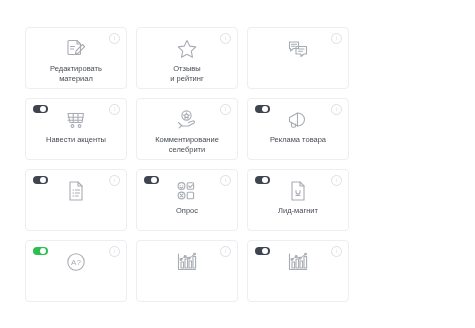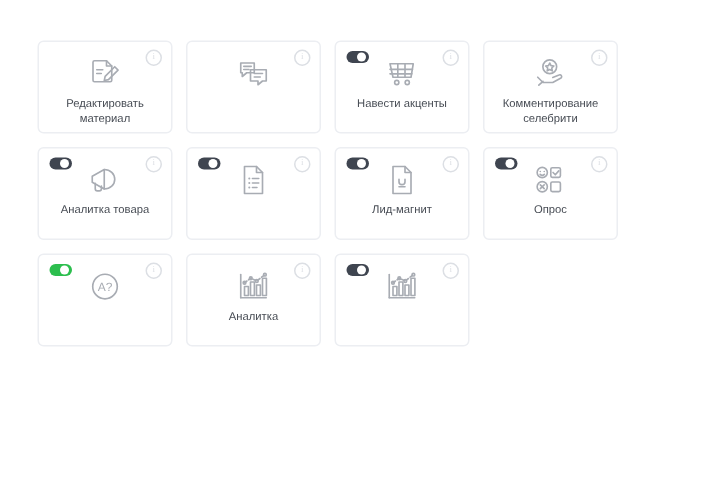--- a/index.html
+++ b/index.html
@@ -18,21 +18,21 @@
     left: 25px;
     top: 27px;
     width: 425px;
     display: flex;
     flex-wrap: wrap;
     gap: 9px 9px;
   }
   .card {
     position: relative;
     box-sizing: border-box;
-    width: 90px;
+    width: 102px;
     height: 62px;
     background: #ffffff;
     border: 1px solid #eceef2;
     border-radius: 4px;
     display: flex;
     flex-direction: column;
     align-items: center;
     justify-content: flex-start;
     padding-top: 5px;
   }
@@ -105,20 +105,30 @@
     <path d="M19.5 8.5l2.2 2.2-6.4 6.4-2.8.6.6-2.8z"></path>
   </svg>
       </div>
       <div class="label">Редактировать
 материал</div>
     </div>
     <div class="card">
       <div class="info-icon">i</div>
       <div class="icon-wrap">
         <svg width="26" height="26" viewBox="0 0 26 26" fill="none" stroke="#a8acb3" stroke-width="1.1" stroke-linecap="round" stroke-linejoin="round">
+    <path d="M13 4.5l2.7 5.6 6.1.8-4.5 4.3 1.2 6.1-5.5-3-5.5 3 1.2-6.1-4.5-4.3 6.1-.8z"></path>
+  </svg>
+      </div>
+      <div class="label">Отзывы
+и рейтинг</div>
+    </div>
+    <div class="card">
+      <div class="info-icon">i</div>
+      <div class="icon-wrap">
+        <svg width="26" height="26" viewBox="0 0 26 26" fill="none" stroke="#a8acb3" stroke-width="1.1" stroke-linecap="round" stroke-linejoin="round">
     <path d="M4.5 6h9v6.5h-5L5.5 15v-2.5h-1z"></path>
     <path d="M6.5 8.2h5M6.5 10.3h3.5"></path>
     <path d="M11 10.5h10.5V18h-2.5l-3 2.5V18H11z"></path>
     <path d="M13.5 13h5.5M13.5 15.3h4"></path>
   </svg>
       </div>
     </div>
     <div class="card">
       <div class="toggle">
         <div class="knob"></div>
@@ -153,71 +163,71 @@
         <div class="knob"></div>
       </div>
       <div class="info-icon">i</div>
       <div class="icon-wrap">
         <svg width="26" height="26" viewBox="0 0 26 26" fill="none" stroke="#a8acb3" stroke-width="1.1" stroke-linecap="round" stroke-linejoin="round">
     <path d="M4.5 10.5l8-4.5v13l-8-4.5z"></path>
     <path d="M12.5 6c4 0 7 2.8 7 6.5s-3 6.5-7 6.5"></path>
     <path d="M6.5 15.2v3.6a1.4 1.4 0 0 0 1.4 1.4h1.3a1.4 1.4 0 0 0 1.4-1.4V17"></path>
   </svg>
       </div>
-      <div class="label">Аналитка товара</div>
+      <div class="label">Реклама товара</div>
     </div>
     <div class="card">
       <div class="toggle">
         <div class="knob"></div>
       </div>
       <div class="info-icon">i</div>
       <div class="icon-wrap">
         <svg width="26" height="26" viewBox="0 0 26 26" fill="none" stroke="#a8acb3" stroke-width="1.1" stroke-linecap="round" stroke-linejoin="round">
     <path d="M7 4h8l4 4v14H7z"></path>
     <path d="M15 4v4h4"></path>
     <circle cx="10.2" cy="12" r="0.7" fill="#a8acb3" stroke="none"></circle>
     <circle cx="10.2" cy="15" r="0.7" fill="#a8acb3" stroke="none"></circle>
     <circle cx="10.2" cy="18" r="0.7" fill="#a8acb3" stroke="none"></circle>
     <path d="M12.3 12h4.2M12.3 15h4.2M12.3 18h3"></path>
   </svg>
       </div>
-    </div>
-    <div class="card">
-      <div class="toggle">
-        <div class="knob"></div>
-      </div>
-      <div class="info-icon">i</div>
-      <div class="icon-wrap">
-        <svg width="26" height="26" viewBox="0 0 26 26" fill="none" stroke="#a8acb3" stroke-width="1.1" stroke-linecap="round" stroke-linejoin="round">
-    <path d="M7 4h8l4 4v14H7z"></path>
-    <path d="M15 4v4h4"></path>
-    <path d="M11 12.5v1.6a2 2 0 0 0 4 0v-1.6"></path>
-    <path d="M11 17.5h4"></path>
-  </svg>
-      </div>
-      <div class="label">Лид-магнит</div>
     </div>
     <div class="card">
       <div class="toggle">
         <div class="knob"></div>
       </div>
       <div class="info-icon">i</div>
       <div class="icon-wrap">
         <svg width="26" height="26" viewBox="0 0 26 26" fill="none" stroke="#a8acb3" stroke-width="1.1" stroke-linecap="round" stroke-linejoin="round">
     <circle cx="7.5" cy="8" r="3.4"></circle>
     <path d="M6.2 7.3h.01M8.8 7.3h.01"></path>
     <path d="M6.1 9.2a2 2 0 0 0 2.8 0"></path>
     <rect x="13.2" y="4.8" width="6.4" height="6.4" rx="1"></rect>
     <path d="M14.7 8l1.5 1.5 2.3-2.6"></path>
     <circle cx="7.5" cy="17.5" r="3.4"></circle>
     <path d="M6.2 16.2l2.6 2.6M8.8 16.2l-2.6 2.6"></path>
     <rect x="13.2" y="14.3" width="6.4" height="6.4" rx="1"></rect>
   </svg>
       </div>
       <div class="label">Опрос</div>
+    </div>
+    <div class="card">
+      <div class="toggle">
+        <div class="knob"></div>
+      </div>
+      <div class="info-icon">i</div>
+      <div class="icon-wrap">
+        <svg width="26" height="26" viewBox="0 0 26 26" fill="none" stroke="#a8acb3" stroke-width="1.1" stroke-linecap="round" stroke-linejoin="round">
+    <path d="M7 4h8l4 4v14H7z"></path>
+    <path d="M15 4v4h4"></path>
+    <path d="M11 12.5v1.6a2 2 0 0 0 4 0v-1.6"></path>
+    <path d="M11 17.5h4"></path>
+  </svg>
+      </div>
+      <div class="label">Лид-магнит</div>
     </div>
     <div class="card">
       <div class="toggle on">
         <div class="knob"></div>
       </div>
       <div class="info-icon">i</div>
       <div class="icon-wrap">
         <svg width="26" height="26" viewBox="0 0 26 26" fill="none" stroke="#a8acb3" stroke-width="1.1" stroke-linecap="round" stroke-linejoin="round">
     <circle cx="13" cy="13" r="8.2"></circle>
     <text x="13" y="16.2" font-family="Liberation Sans, sans-serif" font-size="8" fill="#a8acb3" stroke="none" text-anchor="middle">A?</text>
@@ -234,21 +244,20 @@
     <rect x="11" y="10" width="2.6" height="9"></rect>
     <rect x="15" y="12" width="2.6" height="7"></rect>
     <rect x="19" y="7.5" width="2.6" height="11.5"></rect>
     <path d="M7 10.5l4.2-3 4 1.8 5.4-4.2" stroke-dasharray="2 1.4"></path>
     <circle cx="7" cy="10.5" r="0.9"></circle>
     <circle cx="11.2" cy="7.5" r="0.9"></circle>
     <circle cx="15.2" cy="9.3" r="0.9"></circle>
     <circle cx="20.6" cy="5.1" r="0.9"></circle>
   </svg>
       </div>
-      <div class="label">Аналитка</div>
     </div>
     <div class="card">
       <div class="toggle">
         <div class="knob"></div>
       </div>
       <div class="info-icon">i</div>
       <div class="icon-wrap">
         <svg width="26" height="26" viewBox="0 0 26 26" fill="none" stroke="#a8acb3" stroke-width="1.1" stroke-linecap="round" stroke-linejoin="round">
     <path d="M4.5 20.5h17"></path>
     <path d="M4.5 20.5V5"></path>

